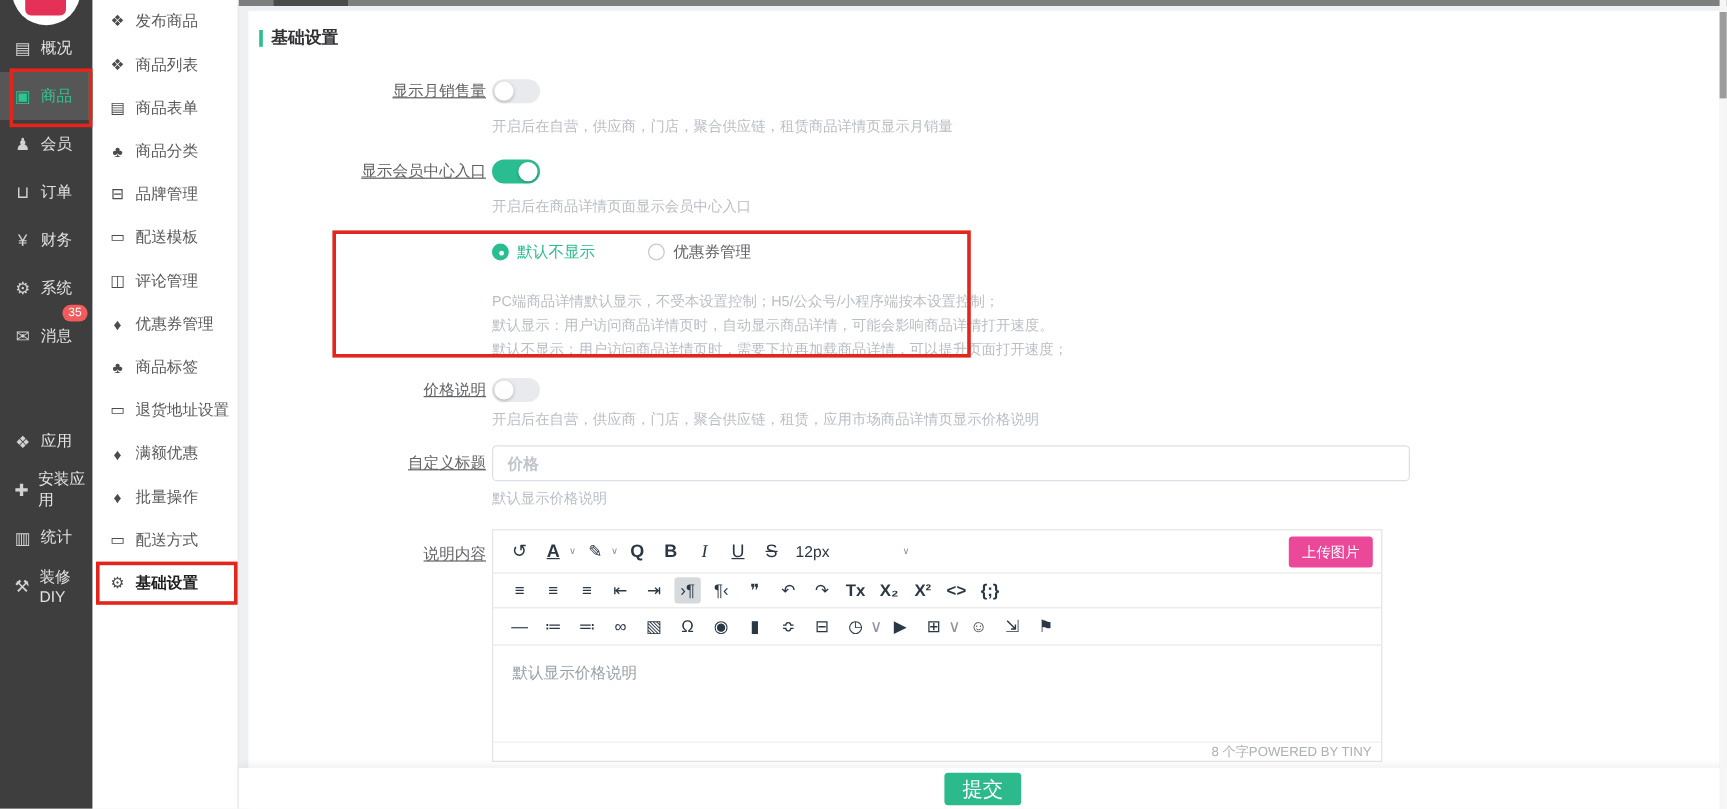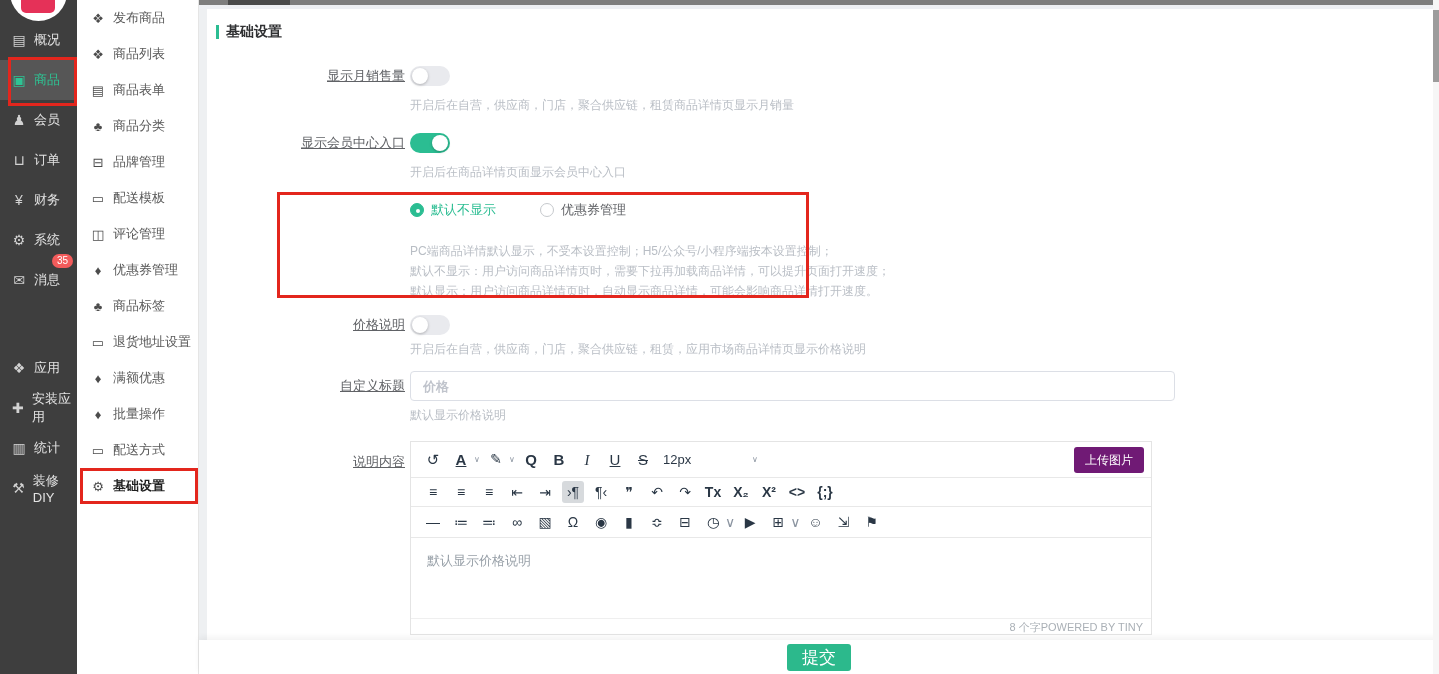--- a/index.html
+++ b/index.html
@@ -72,21 +72,21 @@
   .tb-pen { font-size:14px; }
   .tb-q { font-weight:600; }
   .tb-bold { font-weight:800; }
   .tb-italic { font-style:italic; font-family:"Liberation Serif","DejaVu Serif",serif; }
   .tb-underline { text-decoration:underline; }
   .tb-strike { text-decoration:line-through; }
   .tb-fontsize { font-size:13px; margin-left:6px; min-width:30px; text-align:left; }
   .tb-far { margin-left:55px; }
   .tb-active { background:#d7dadd; border-radius:3px; padding:3px 3px; }
   .tb-small { font-size:12px; font-weight:600; }
-  .upload-btn { position:absolute; right:6px; top:5px; height:26px; padding:0 11px; background:#701a75; color:#fff; font-size:12px; border:none; border-radius:3px; cursor:pointer; font-family:inherit; }
+  .upload-btn { position:absolute; right:6px; top:5px; height:26px; padding:0 11px; background:#ec4899; color:#fff; font-size:12px; border:none; border-radius:3px; cursor:pointer; font-family:inherit; }
   .ed-content { height:80px; padding:14px 0 0 16px; font-size:13px; color:#98a0a8; cursor:text; }
   .ed-status { height:17px; border-top:1px solid #efefef; text-align:right; font-size:11px; color:#aab0b6; line-height:16px; padding-right:8px; }
   .ed-status .wc { }
 
   
   .footer { position:absolute; left:199px; right:0; top:640px; height:34px; background:#fff; box-shadow:0 -3px 6px rgba(0,0,0,.05); text-align:center; z-index:4; }
   .submit-btn { margin-top:4px; height:27px; padding:0 15px; background:#2cb98c; color:#fff; border:none; border-radius:3px; font-size:17px; cursor:pointer; font-family:inherit; }
 
   
   .anno { position:absolute; border:3px solid #e3261d; z-index:6; pointer-events:none; }
@@ -265,22 +265,22 @@
         </label>
         <label class="radio-opt">
           <span class="radio-dot"></span>
           <span class="radio-label">优惠券管理</span>
         </label>
       </span>
   </div>
   <div class="desc-lines">
 
   <div class="desc-line">PC端商品详情默认显示，不受本设置控制；H5/公众号/小程序端按本设置控制；</div>
+      <div class="desc-line">默认显示：用户访问商品详情页时，自动显示商品详情，可能会影响商品详情打开速度。</div>
       <div class="desc-line">默认不显示：用户访问商品详情页时，需要下拉再加载商品详情，可以提升页面打开速度；</div>
-      <div class="desc-line">默认显示：用户访问商品详情页时，自动显示商品详情，可能会影响商品详情打开速度。</div>
     </div>
 
   <div class="form-row" style="top:305px">
     <span class="row-label">价格说明</span>
     <span class="row-ctrl">
       <span class="switch off">
           <span class="knob"></span>
         </span>
     </span>
   </div>

